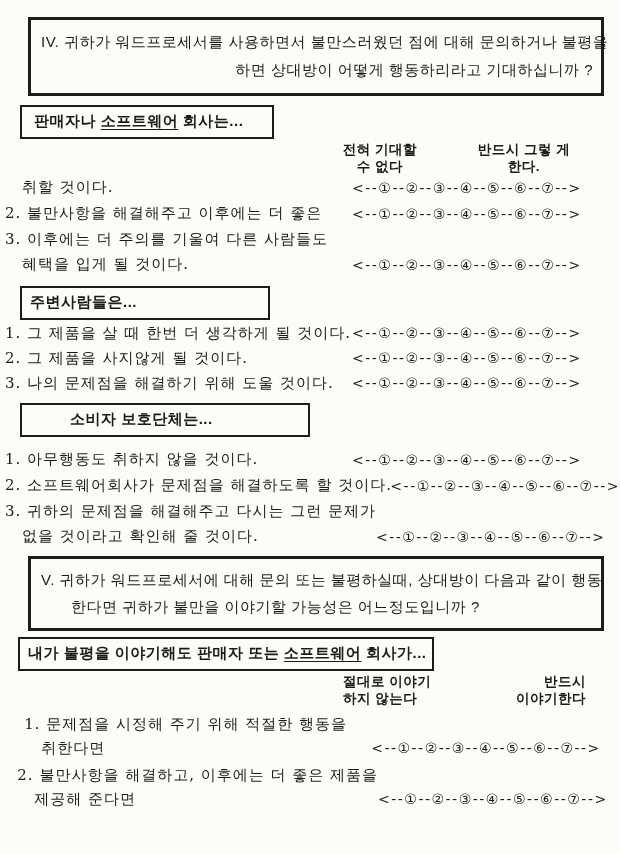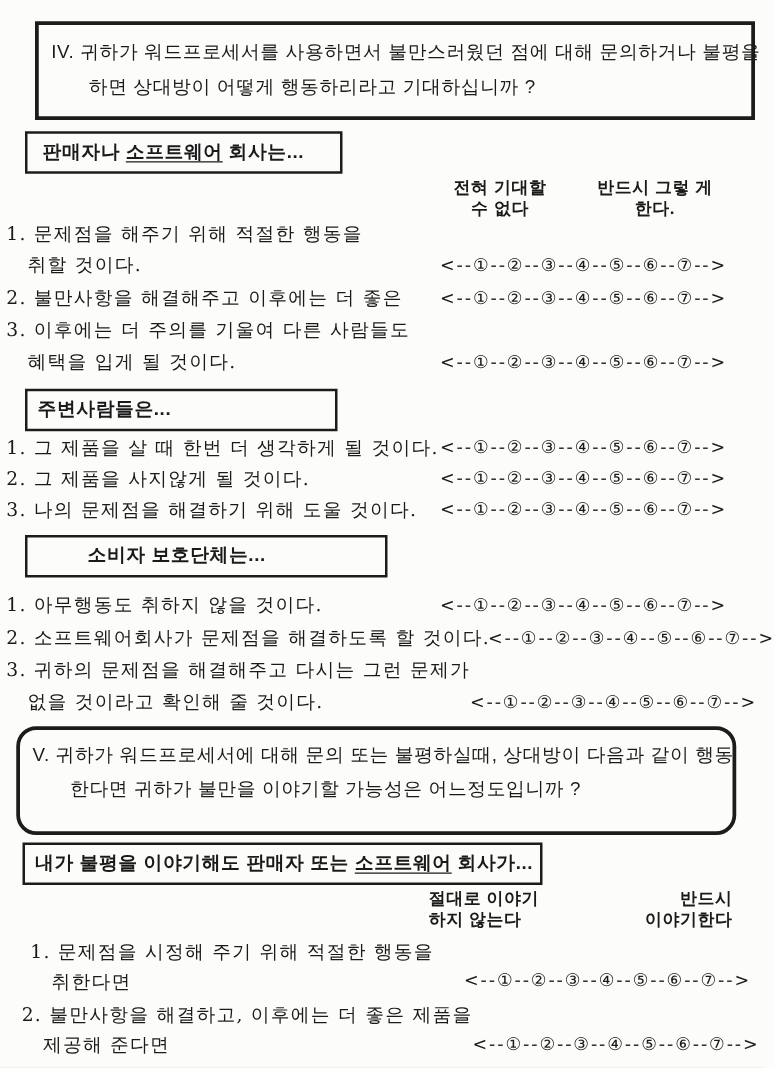--- a/index.html
+++ b/index.html
@@ -15,22 +15,22 @@
   
   .hbox {
     border:3px solid #1c1c1c;
     font-family:"Liberation Sans", sans-serif;
     font-weight:normal;
     font-size:15px;
     letter-spacing:0.5px;
   }
   .hbox .hline { white-space:nowrap; }
   #box-iv { margin:17px 0 0 28px; width:552px; padding:8px 8px 9px 10px; line-height:28px; }
-  #box-iv .l2 { padding-left:30px; }
-  #box-v  { margin:7px 0 0 13px;  width:552px; padding:7px 8px 20px 10px; line-height:27px;border-radius:16px; }
+  #box-iv .l2 { padding-left:30px;text-align:right; }
+  #box-v  { margin:7px 0 0 28px;  width:552px; padding:7px 8px 8px 10px; line-height:27px; }
   #box-v .l2 { padding-left:30px; }
 
   
   .lbox {
     border:2px solid #1c1c1c;
     font-family:"Liberation Sans", sans-serif;
     font-weight:bold;
     font-size:15px;
     letter-spacing:0.5px;
     padding:5px 8px 6px 8px;
@@ -47,21 +47,21 @@
   .scalehead {
     position:relative;
     height:36px;
     font-family:"Liberation Sans", sans-serif;
     font-weight:bold;
     font-size:13.5px;
     line-height:17px;
     letter-spacing:0.5px;
   }
   .sh-block { position:absolute; top:2px; white-space:nowrap; }
-  #sh-left-iv  { left:354px; width:92px;  text-align:center; }
+  #sh-left-iv  { left:334px; width:92px;  text-align:center; }
   #sh-right-iv { left:464px; width:120px; text-align:center; }
   #sh-left-v   { left:343px; width:102px; text-align:left; }
   #sh-right-v  { left:498px; width:88px;  text-align:right; }
 
   
   .items { margin-left:5px; }
   .item { display:flex; align-items:flex-end; margin-bottom:1px; }
   .itext {
     min-width:347px;
     font-size:15px;
@@ -106,21 +106,20 @@
     </div>
     <div class="sh-block" id="sh-right-iv">
       <div>반드시 그렇 게</div>
       <div>한다.</div>
     </div>
   </div>
 
   <div class="items" id="items-seller">
     <div class="item">
       <div class="itext">
-        <div class="iline first">1. 문제점을 해주기 위해 적절한 행동을</div>
         <div class="iline cont">취할 것이다.</div>
       </div>
       <div class="scale">&lt;--①--②--③--④--⑤--⑥--⑦--&gt;</div>
     </div>
     <div class="item">
       <div class="itext">
         <div class="iline first">2. 불만사항을 해결해주고 이후에는 더 좋은</div>
       </div>
       <div class="scale">&lt;--①--②--③--④--⑤--⑥--⑦--&gt;</div>
     </div>

